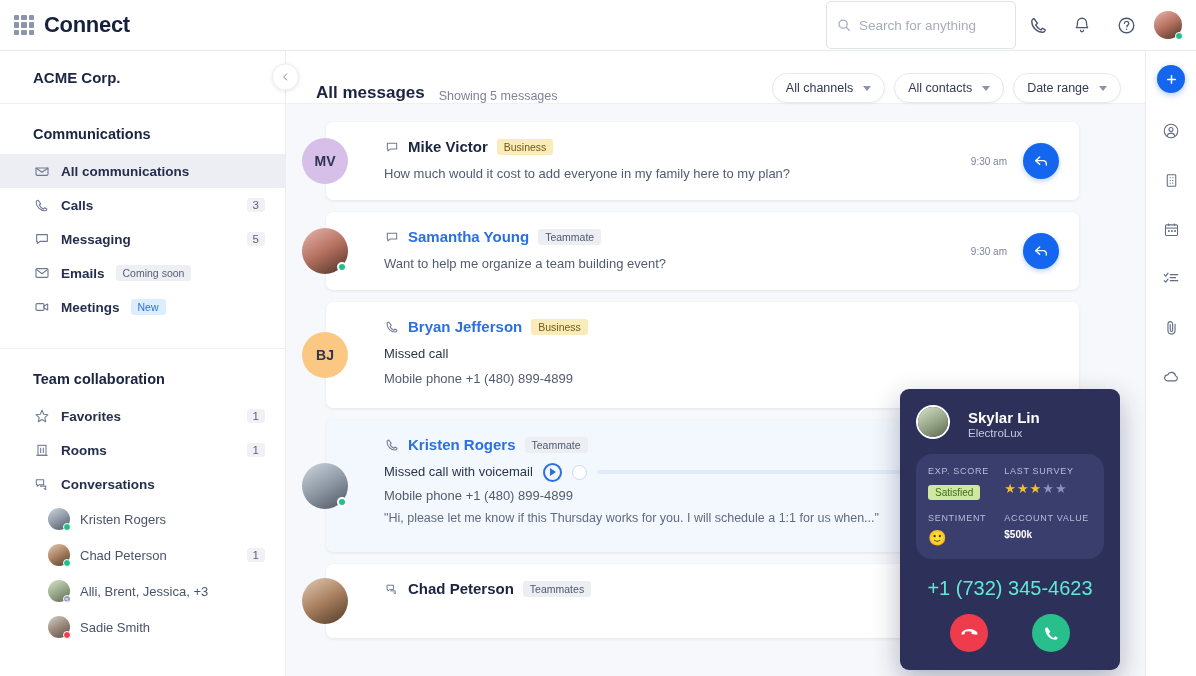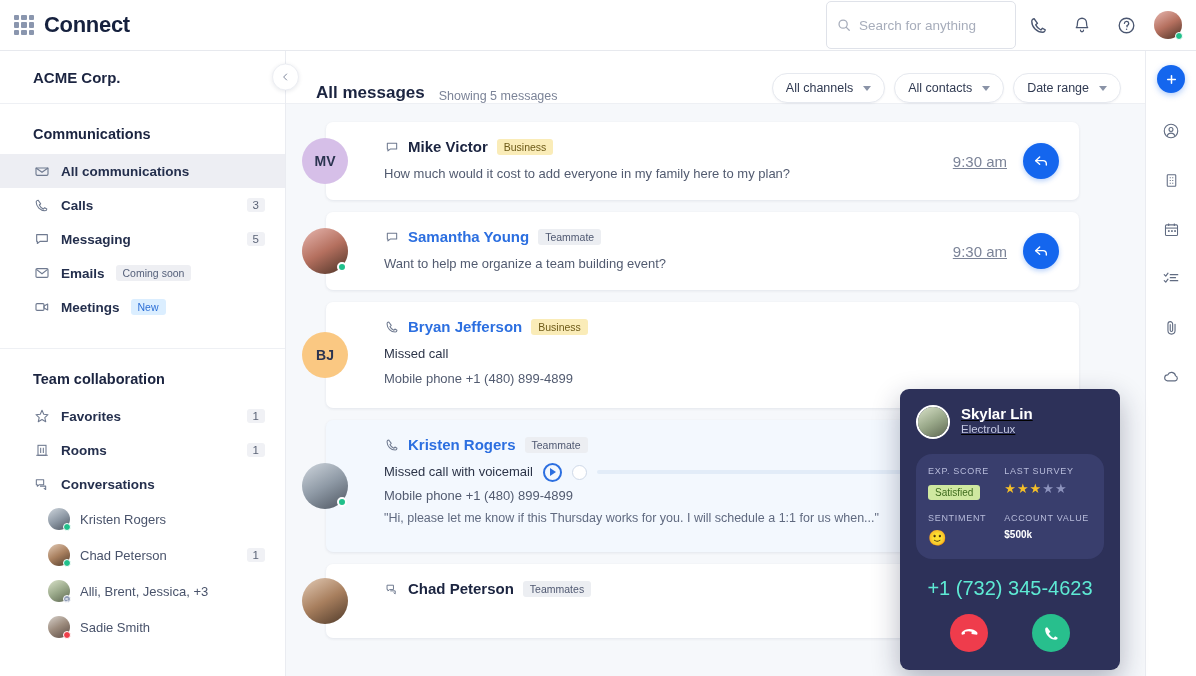--- a/index.html
+++ b/index.html
@@ -127,42 +127,42 @@
   .play-btn { width: 19px; height: 19px; border-radius: 50%; border: 2px solid #2c6fe0;
     display: flex; align-items: center; justify-content: center; cursor: pointer; flex: none; }
   .play-btn .tri { width: 0; height: 0; border-left: 6px solid #2c6fe0;
     border-top: 4px solid transparent; border-bottom: 4px solid transparent; margin-left: 2px; }
   .vm-knob { width: 15px; height: 15px; border-radius: 50%; background: #fff;
     border: 1.5px solid #cfd9e8; flex: none; cursor: pointer; }
   .vm-track { flex: 1; height: 4px; border-radius: 2px; background: #e2ecf8; }
   .vm-dur { font-size: 11.5px; color: #7c8498; white-space: nowrap; }
   .card-right { position: absolute; right: 20px; top: 50%; transform: translateY(-50%);
     display: flex; align-items: center; gap: 16px; }
-  .card-time { font-size: 15px; color: #7c8498; white-space: nowrap; text-decoration: underline; }
+  .card-time { font-size: 10px; color: #7c8498; white-space: nowrap; }
   .reply-btn { width: 36px; height: 36px; border-radius: 50%; background: #1466ee;
     display: flex; align-items: center; justify-content: center; cursor: pointer;
     box-shadow: 0 2px 5px rgba(20,102,238,.30); }
 
   
   .rail { width: 51px; min-width: 51px; background: #fff; border-left: 1px solid #eaecf1;
     display: flex; flex-direction: column; align-items: center; padding-top: 14px; gap: 0;
     position: relative; z-index: 30; }
   .rail-add { width: 28px; height: 28px; border-radius: 50%; background: #1466ee;
     display: flex; align-items: center; justify-content: center; cursor: pointer;
     box-shadow: 0 2px 6px rgba(20,102,238,.35); margin-bottom: 19px; }
   .rail-ic { width: 38px; height: 38px; display: flex; align-items: center;
     justify-content: center; cursor: pointer; color: #616c82; margin-bottom: 11px; }
 
   
   .ccard {
     position: absolute; right: 76px; top: 338px; width: 220px;
     background: #2d3159; border-radius: 9px; padding: 16px 16px 18px;
     box-shadow: 0 10px 28px rgba(22,28,60,.32); z-index: 35;
   }
-  .cc-head { display: flex; align-items: flex-start; gap: 11px; margin-bottom: 15px; text-decoration: underline; }
+  .cc-head { display: flex; align-items: flex-end; gap: 18px; margin-bottom: 15px; }
   .cc-av { width: 34px; height: 34px; border-radius: 50%; border: 2px solid #fff;
            overflow: hidden; flex: none; }
   .cc-av .ph-img { width: 100%; height: 100%; display: block; }
   .cc-name { font-size: 15px; font-weight: bold; color: #fff; line-height: 18px; }
   .cc-org { font-size: 11.5px; color: #c4c8e2; }
   .cc-stats { background: #393e6d; border-radius: 16px; padding: 12px 12px 13px;
     display: grid; grid-template-columns: 1fr 1.15fr; row-gap: 13px; }
   .cc-lbl { font-size: 9px; letter-spacing: .7px; color: #b8bcdb; margin-bottom: 6px; }
   .cc-badge { display: inline-block; font-size: 10px; color: #3e6b1d; background: #cfe8a0;
     border-radius: 3px; padding: 2px 7px; }

